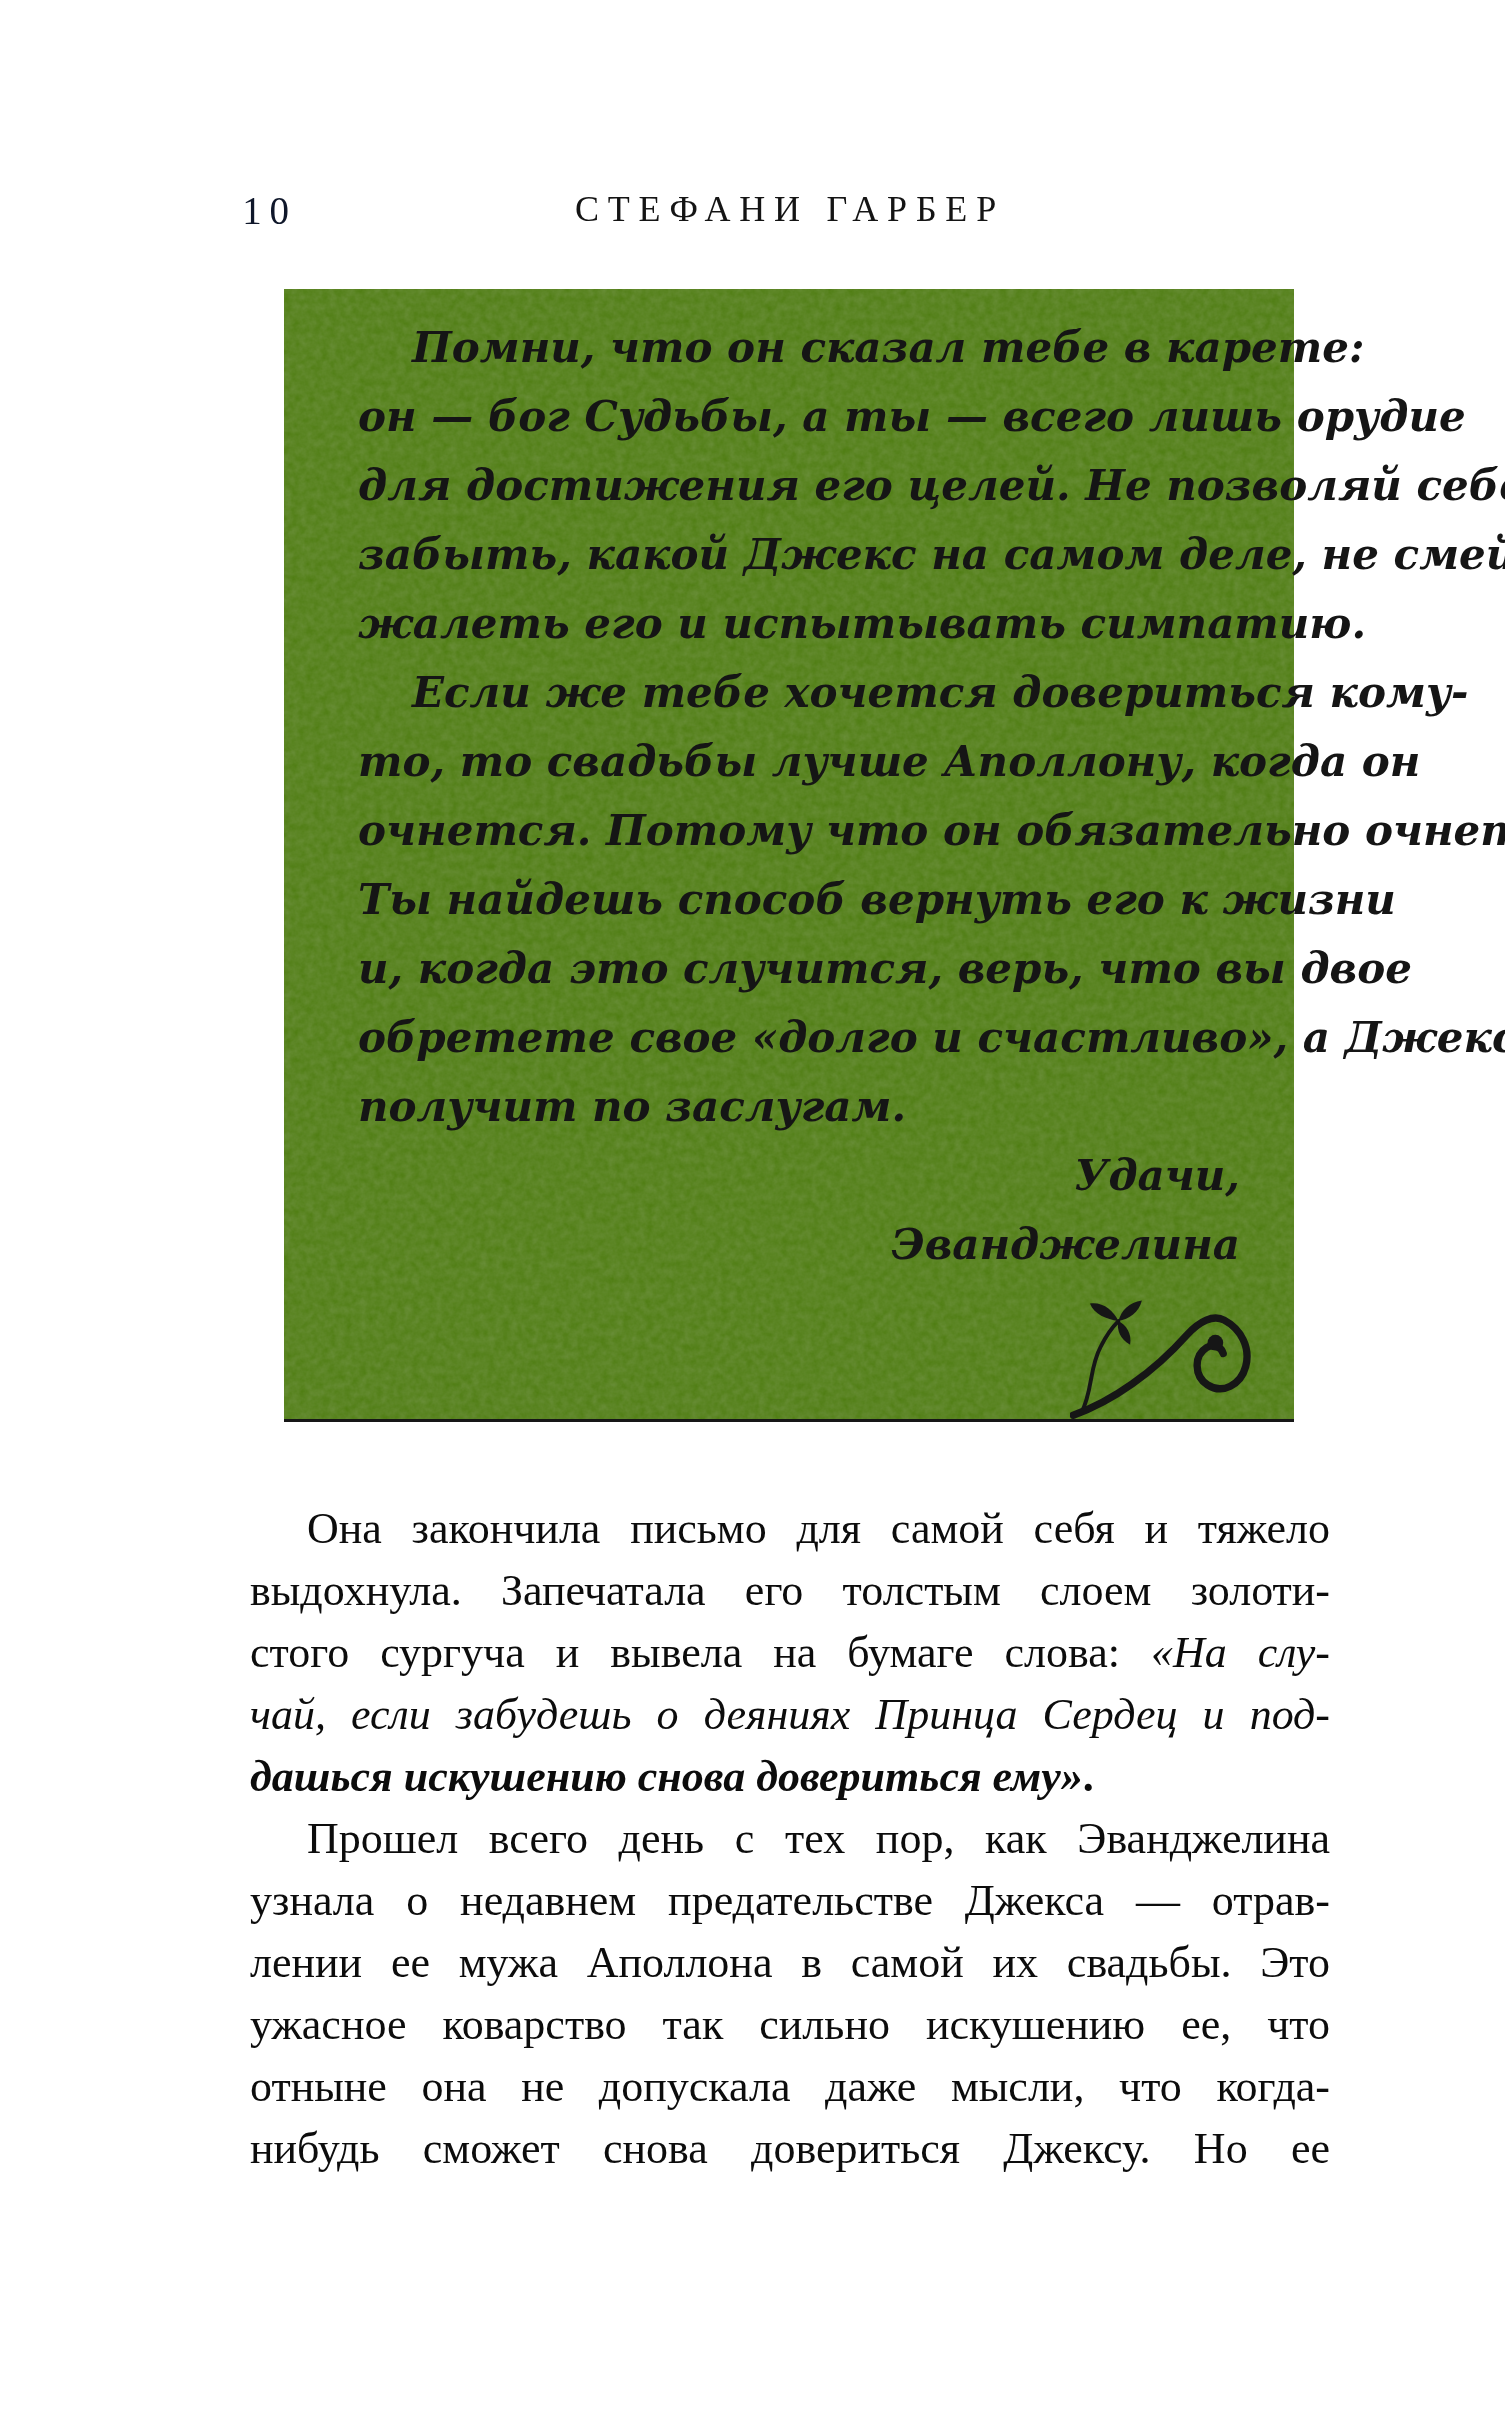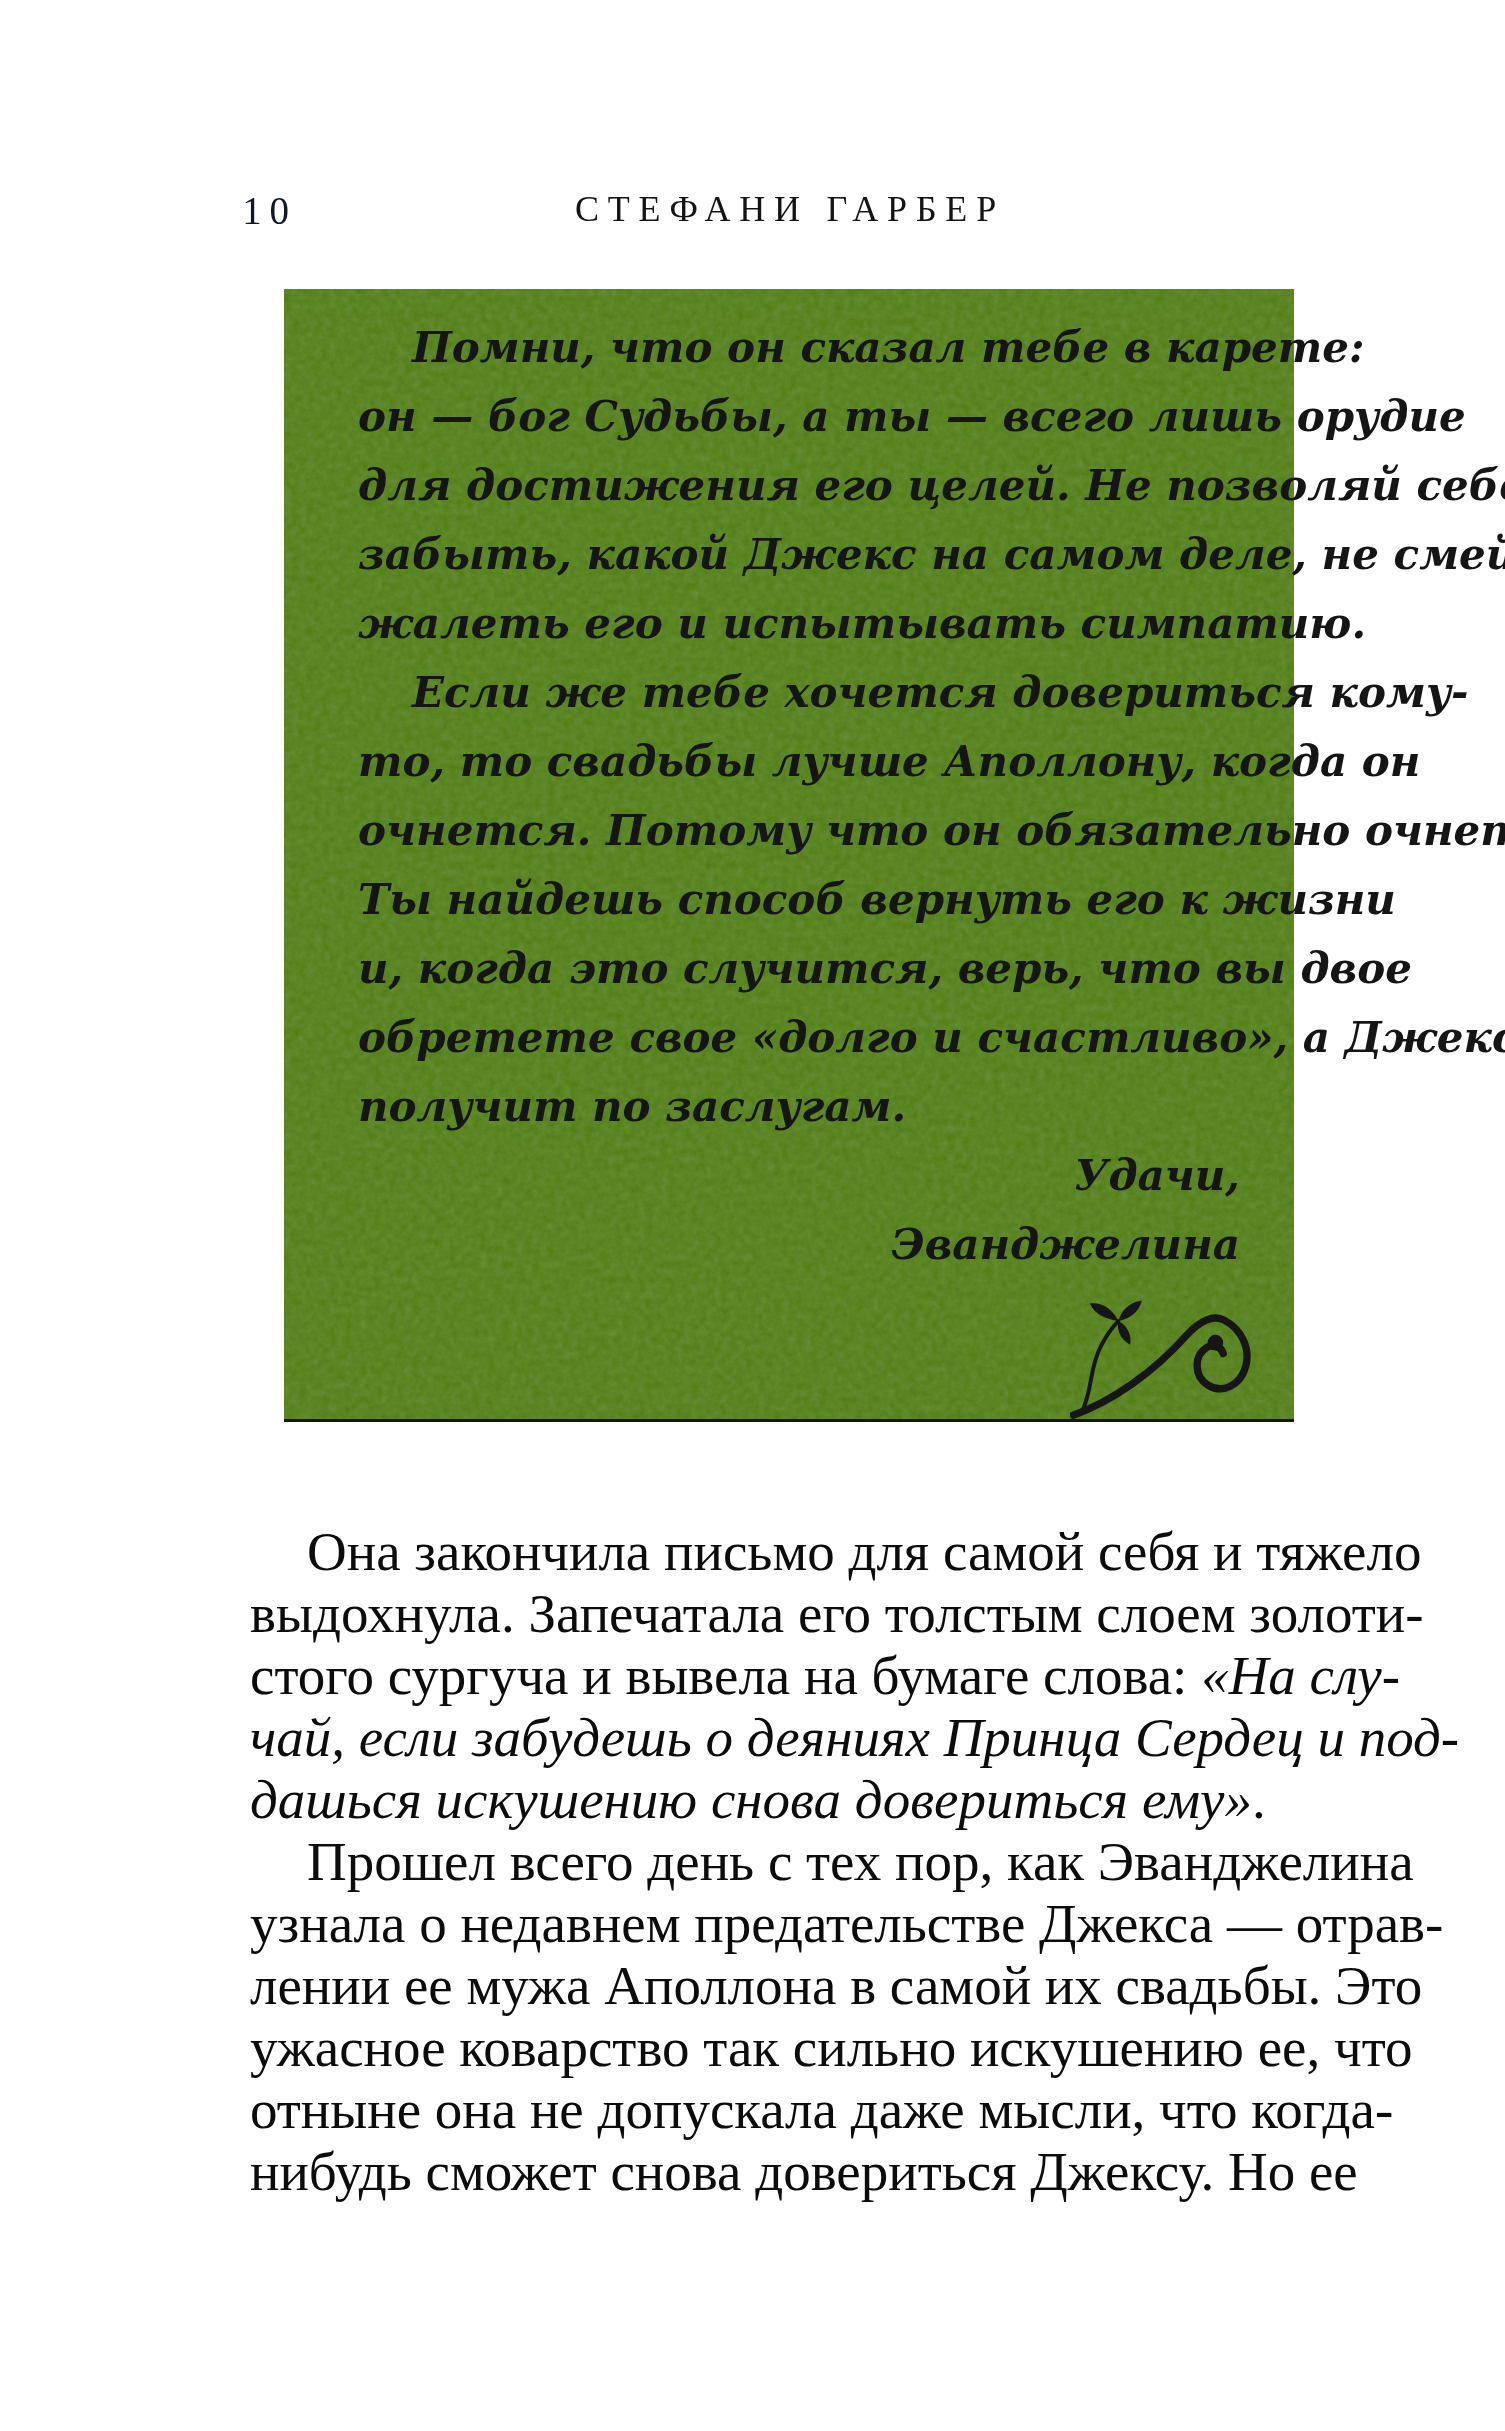--- a/index.html
+++ b/index.html
@@ -49,28 +49,28 @@
   .letter .line{white-space:nowrap;}
   .letter .indent{padding-left:54px;}
   .letter .right{text-align:right;white-space:nowrap;}
   .flourish{
     position:absolute;right:-5.9px;bottom:-5.9px;width:230px;height:147px;
   }
 
   
   .bodytext{
     position:absolute;left:250px;top:1498px;width:1080px;
-    font-size:55px;line-height:62px;color:#0c0c0c;margin-top:23px;
+    font-size:44px;line-height:62px;color:#0c0c0c;
   }
   .bodytext .bline{
     text-align:justify;
     text-align-last:justify;
     white-space:nowrap;
   }
-  .bodytext .bline.last{text-align-last:left;}
+  .bodytext .bline.last{text-align-last:left;font-weight:bold;}
   .bodytext .indent{padding-left:57px;}
   .it{font-style:italic;}
 </style>
 </head>
 <body>
 
 <div class="runhead">
   <span class="pagenum">10</span>
   <span class="author">СТЕФАНИ ГАРБЕР</span>
 </div>

